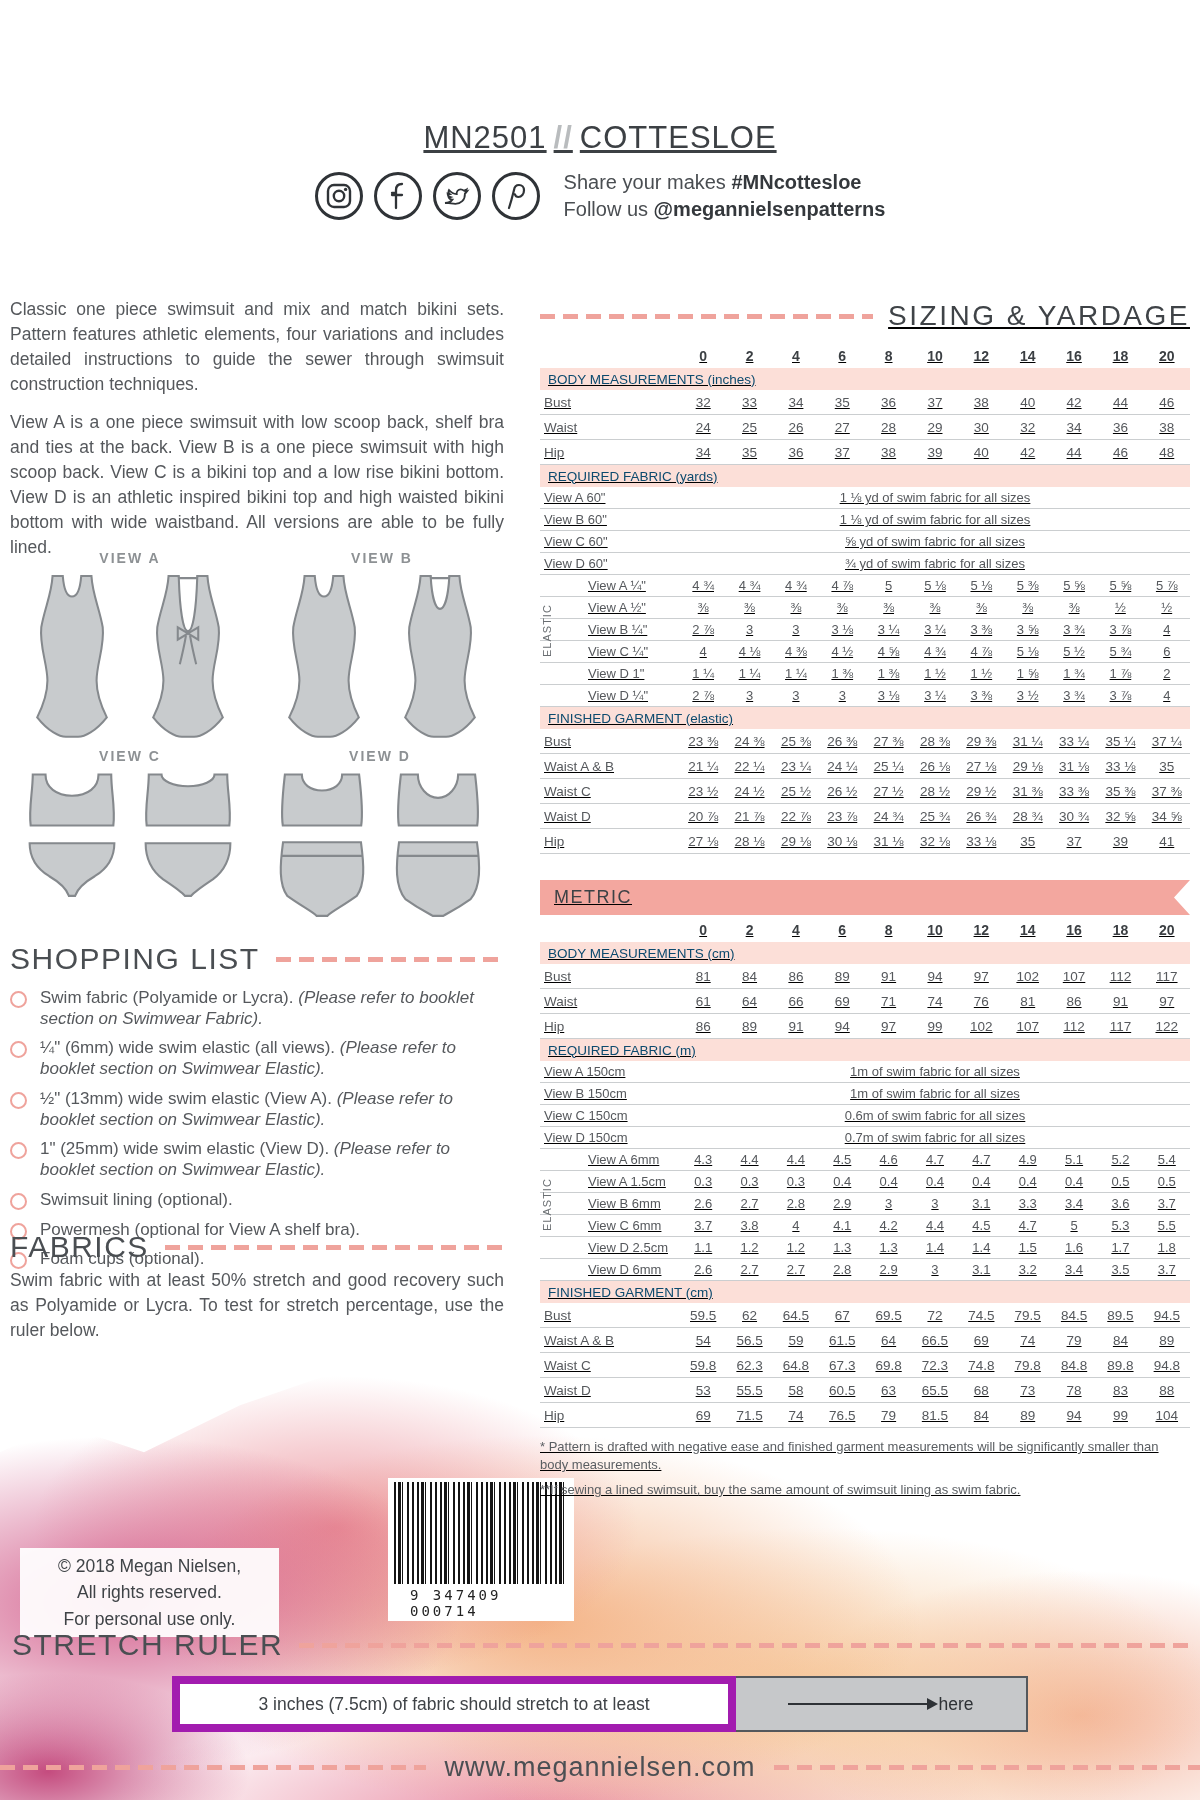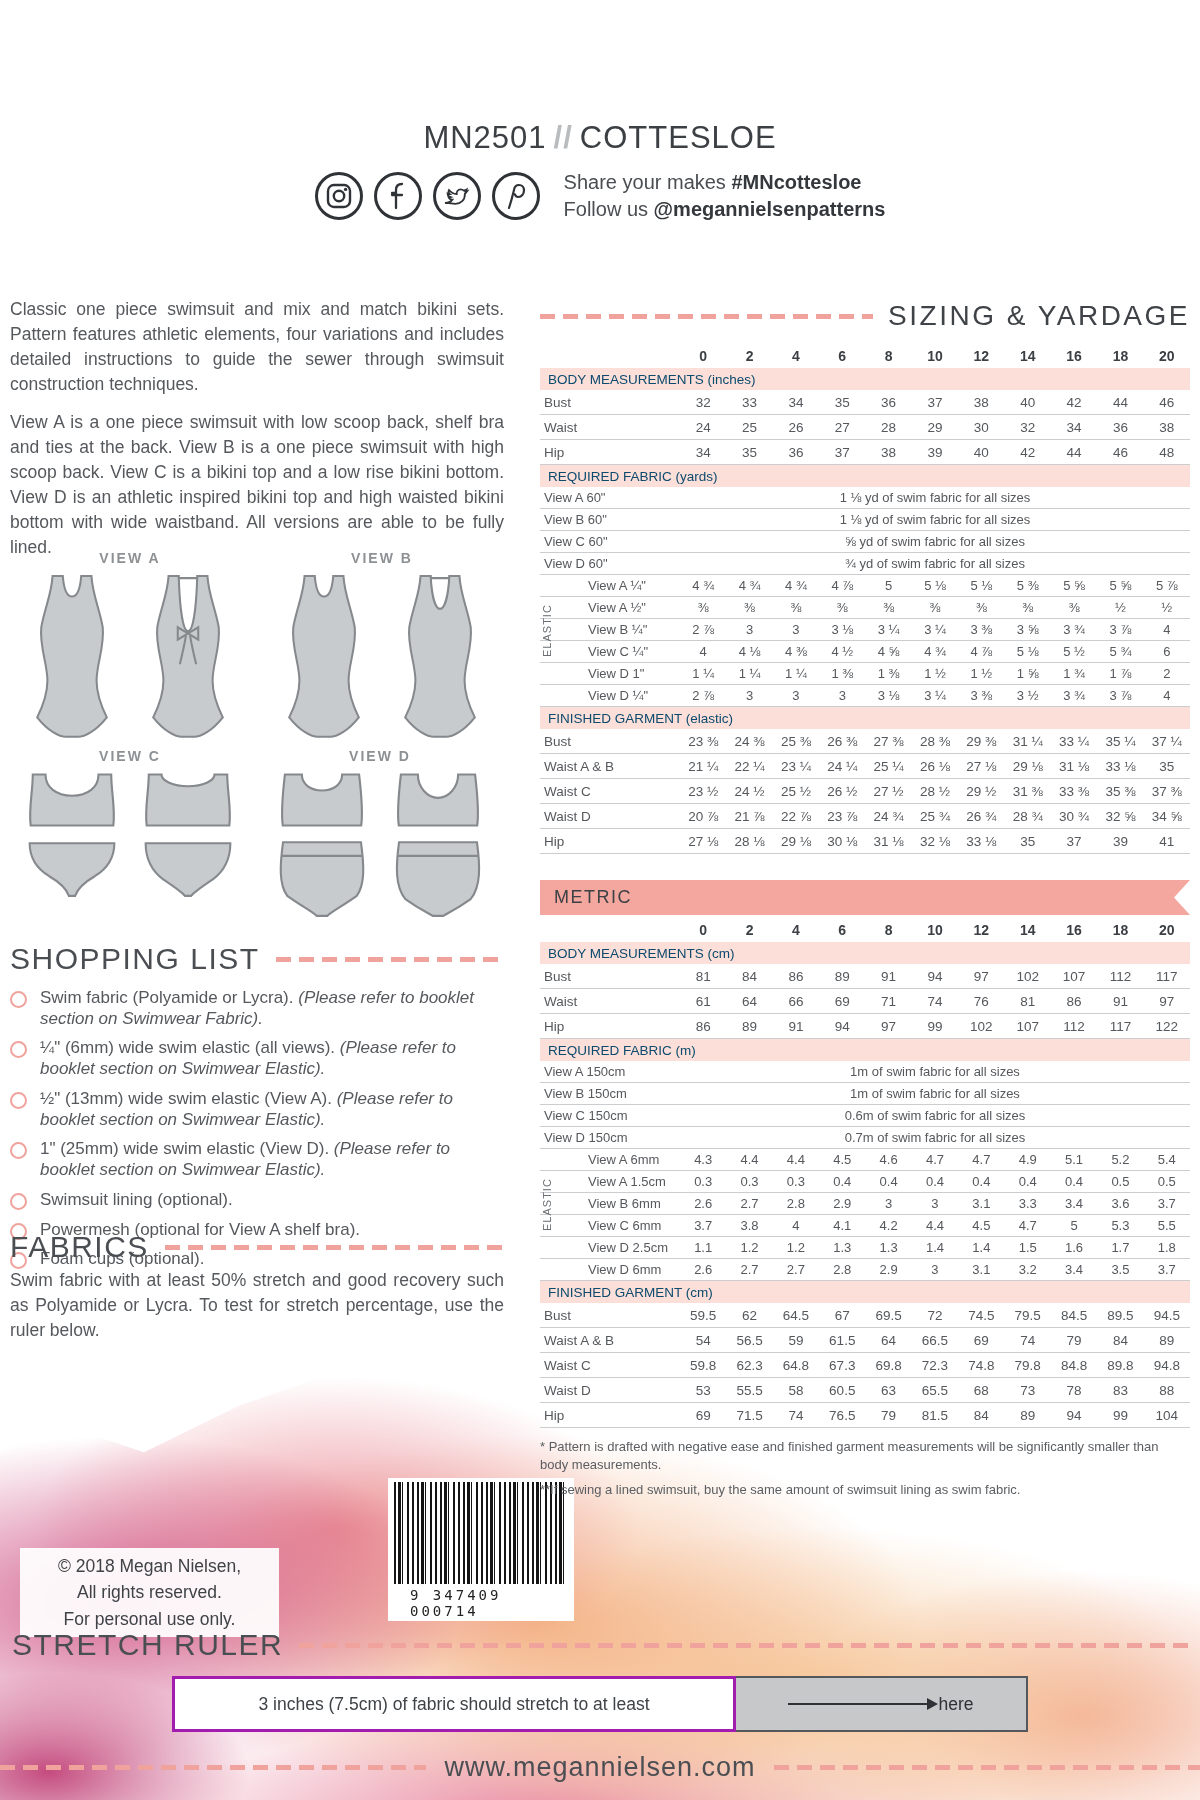--- a/index.html
+++ b/index.html
@@ -13,21 +13,21 @@
       radial-gradient(36% 46% at 28% 42%, rgba(229,113,125,.70) 0%, rgba(229,113,125,0) 70%),
       radial-gradient(44% 55% at 45% 62%, rgba(242,166,114,.82) 0%, rgba(242,166,114,0) 72%),
       radial-gradient(46% 50% at 68% 78%, rgba(246,199,150,.92) 0%, rgba(246,199,150,0) 72%),
       radial-gradient(34% 44% at 90% 82%, rgba(240,157,126,.78) 0%, rgba(240,157,126,0) 70%),
       radial-gradient(50% 36% at 46% 104%, rgba(224,92,125,.72) 0%, rgba(224,92,125,0) 75%),
       radial-gradient(24% 30% at 4% 94%, rgba(186,44,104,.85) 0%, rgba(186,44,104,0) 70%);
     clip-path:polygon(0 26%,5% 20%,12% 26%,20% 16%,28% 9%,36% 4%,44% 7%,53% 15%,62% 23%,70% 19%,79% 27%,88% 26%,96% 34%,100% 40%,100% 100%,0 100%);}
 
   
   .header{position:absolute;top:120px;left:0;width:100%;}
-  .title{text-align:center;font-size:31px;color:#3c4044;letter-spacing:1px;}
+  .title{text-align:center;font-size:31px;color:#3c4044;letter-spacing:1px;text-decoration:underline;}
   .title .sep{color:#b9bcbe;font-weight:bold;margin:0 7px;}
   .social-row{display:flex;justify-content:center;align-items:center;gap:24px;margin-top:13px;}
   .icons{display:flex;gap:11px;}
   .icon-circle{width:48px;height:48px;border:3px solid #2f3337;border-radius:50%;
                display:flex;align-items:center;justify-content:center;box-sizing:border-box;}
   .share{font-size:20px;color:#4a4e52;line-height:1.35;}
   .share b{color:#34383c;}
 
   
   .desc{position:absolute;top:297px;left:10px;width:494px;font-size:17.5px;color:#55585c;
@@ -60,34 +60,34 @@
              text-align:center;font-size:17.5px;color:#3f4347;line-height:1.5;padding:5px 2px;}
 
   .barcode{position:absolute;left:388px;top:1478px;width:186px;background:#ffffff;padding:4px 6px 2px;box-sizing:border-box;}
   .bars{height:102px;background:repeating-linear-gradient(90deg,#141414 0 2px,#fff 2px 4px,#141414 4px 7px,#fff 7px 8px,
         #141414 8px 9px,#fff 9px 13px,#141414 13px 15px,#fff 15px 18px,#141414 18px 20px,#fff 20px 23px);}
   .bc-num{font-family:"DejaVu Sans Mono",monospace;font-size:14px;color:#222;
           letter-spacing:3px;padding-top:3px;margin-left:16px;}
 
   .stretch-head{position:absolute;left:12px;top:1628px;width:1180px;}
   .stretch-bar{position:absolute;left:172px;top:1676px;width:856px;height:56px;display:flex;box-sizing:border-box;}
-  .sb-white{flex:1;background:#fff;border:3px solid #a21caf;display:flex;align-items:center;justify-content:center;
+  .sb-white{flex:1;background:#fff;border:8px solid #a21caf;display:flex;align-items:center;justify-content:center;
             font-size:17.5px;color:#3f4347;}
   .sb-gray{width:292px;background:#c6c8ca;border:2px solid #54585c;border-left:none;display:flex;align-items:center;
            justify-content:center;gap:2px;color:#2e3236;font-size:17.5px;box-sizing:border-box;}
   .arrow{width:148px;height:2px;background:#2e3236;position:relative;}
   .arrow:after{content:"";position:absolute;right:-2px;top:-5px;border-left:11px solid #2e3236;
                border-top:6px solid transparent;border-bottom:6px solid transparent;}
 
   .footer{position:absolute;top:1752px;left:0;width:100%;display:flex;align-items:center;gap:18px;}
   .footer .dash{flex:1;}
   .footer .url{font-size:27px;color:#4b4f53;letter-spacing:1px;}
 
   
-  .sizing{position:absolute;left:540px;top:300px;width:650px;}
+  .sizing{position:absolute;left:540px;top:300px;width:650px;text-decoration:underline;}
   .sizing-head{display:flex;align-items:center;gap:15px;margin-bottom:12px;}
   .sizing-head .dash{flex:1;}
   .sizing-head .t{font-size:28px;color:#3f4347;letter-spacing:2.5px;white-space:nowrap;}
 
   .band{height:35px;background:#f3a79f;color:#3d4145;font-size:18px;letter-spacing:1.5px;
         display:flex;align-items:center;padding-left:14px;
         clip-path:polygon(0 0,100% 0,calc(100% - 16px) 50%,100% 100%,0 100%);}
   .metric-gap{height:22px;}
 
   .sz-table{position:relative;margin-top:3px;margin-bottom:4px;}

